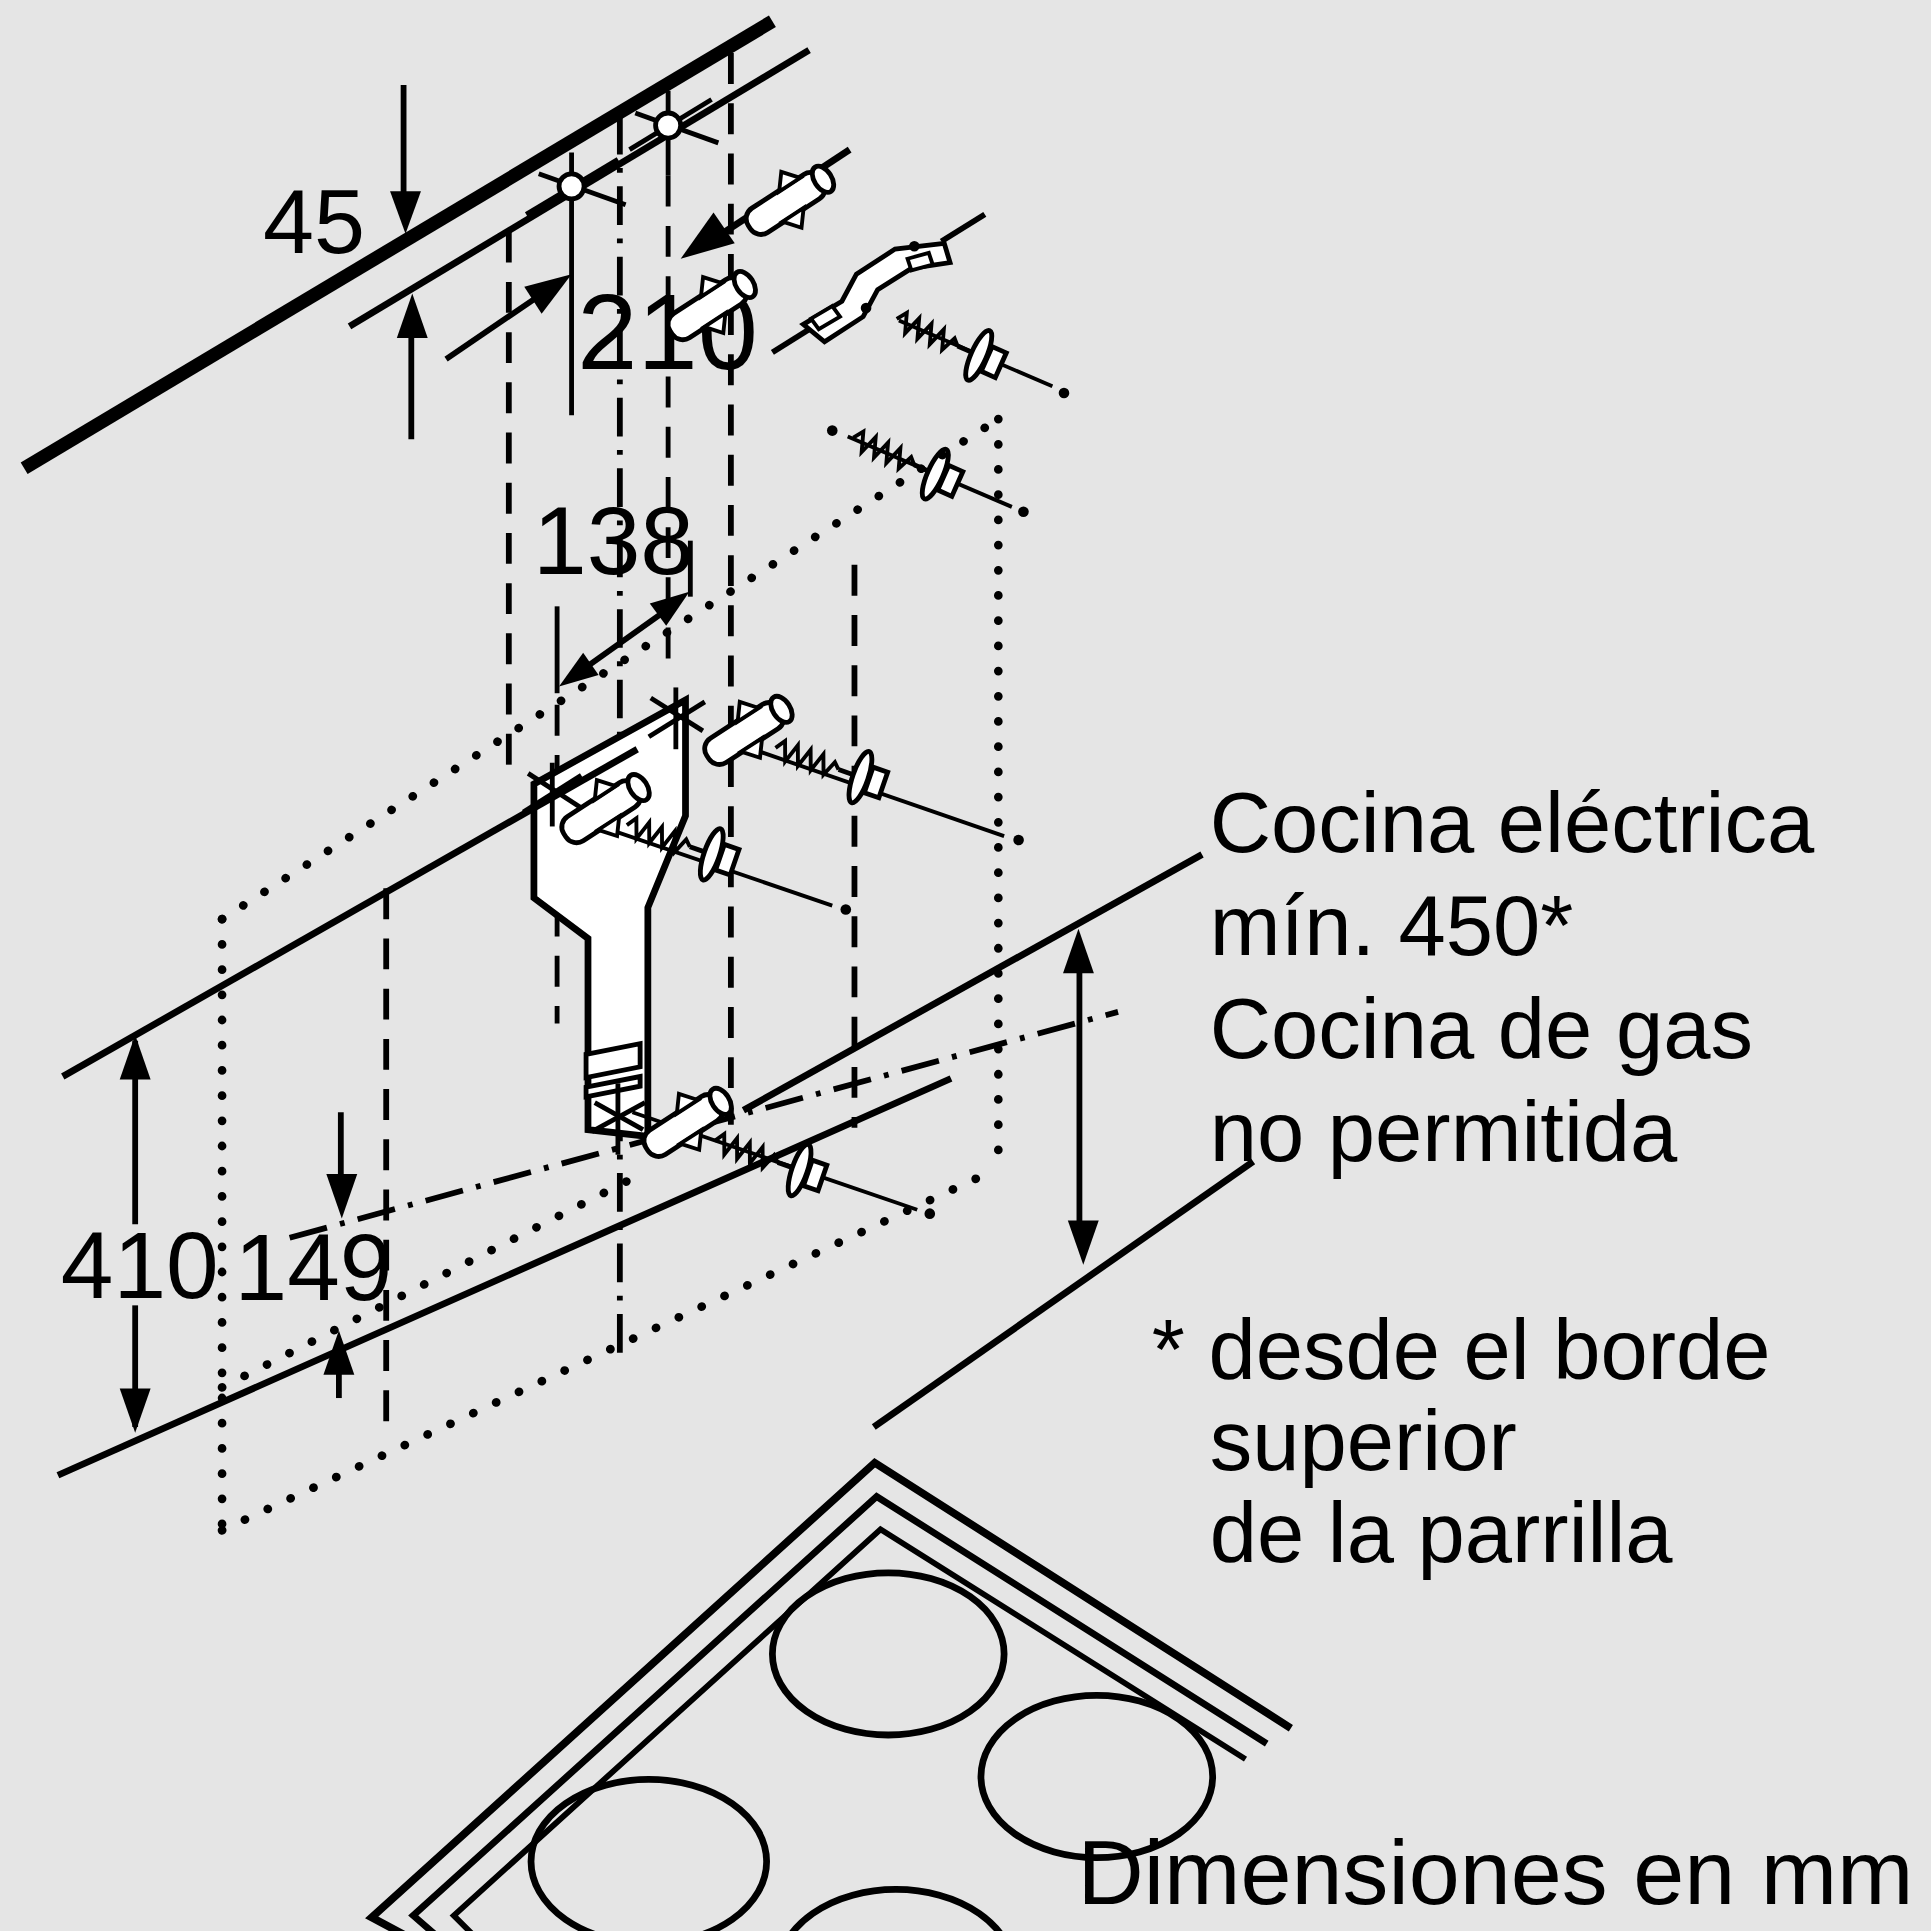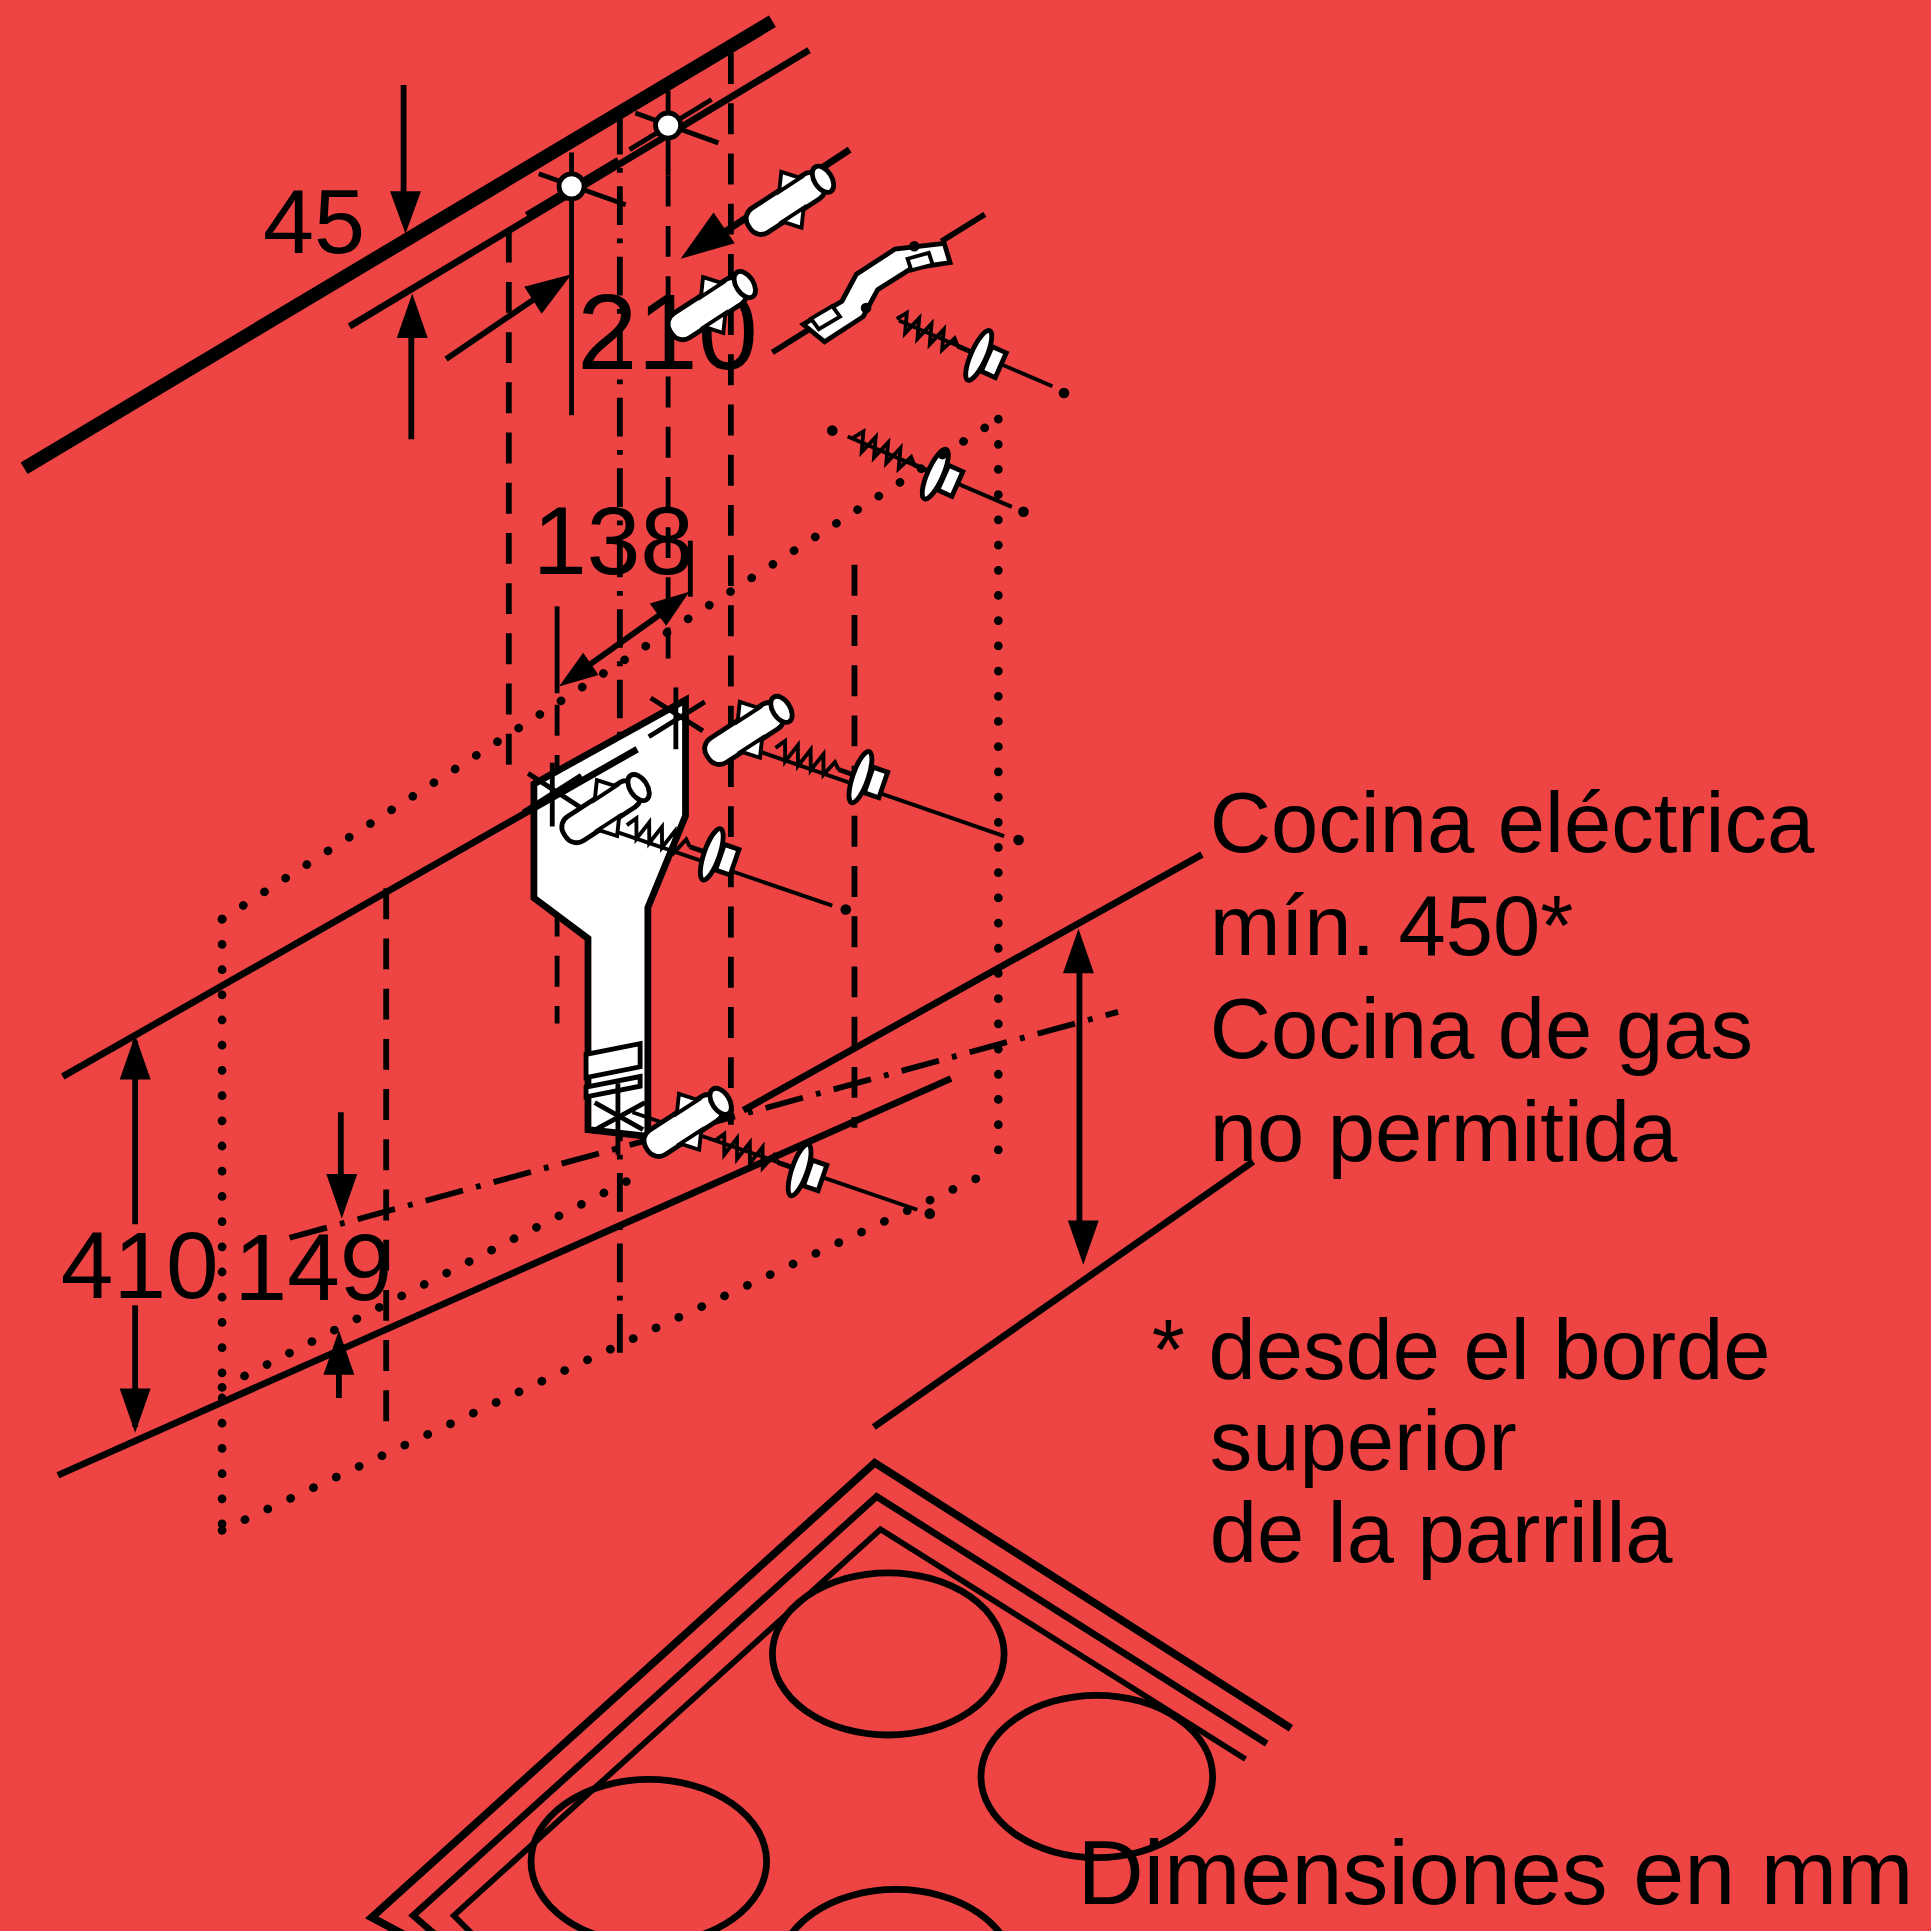--- a/index.html
+++ b/index.html
@@ -1,16 +1,16 @@
 <!DOCTYPE html>
 <html><head>
 <meta charset="utf-8">
 <style>
   html,body{margin:0;padding:0;background:#ffffff;}
-  .stage{width:1931px;height:1931px;background:#ef4444;position:relative;overflow:hidden;}
+  .stage{width:1931px;height:1931px;background:#e5e5e5;position:relative;overflow:hidden;}
   svg{display:block;}
   text{font-family:"Liberation Sans","DejaVu Sans",sans-serif;fill:#000;}
 </style>
 </head>
 <body>
 
 <div class="stage">
 <svg width="1931" height="1931" viewBox="0 0 2000 2000" xmlns="http://www.w3.org/2000/svg">
   <defs>
     <g id="plug">

